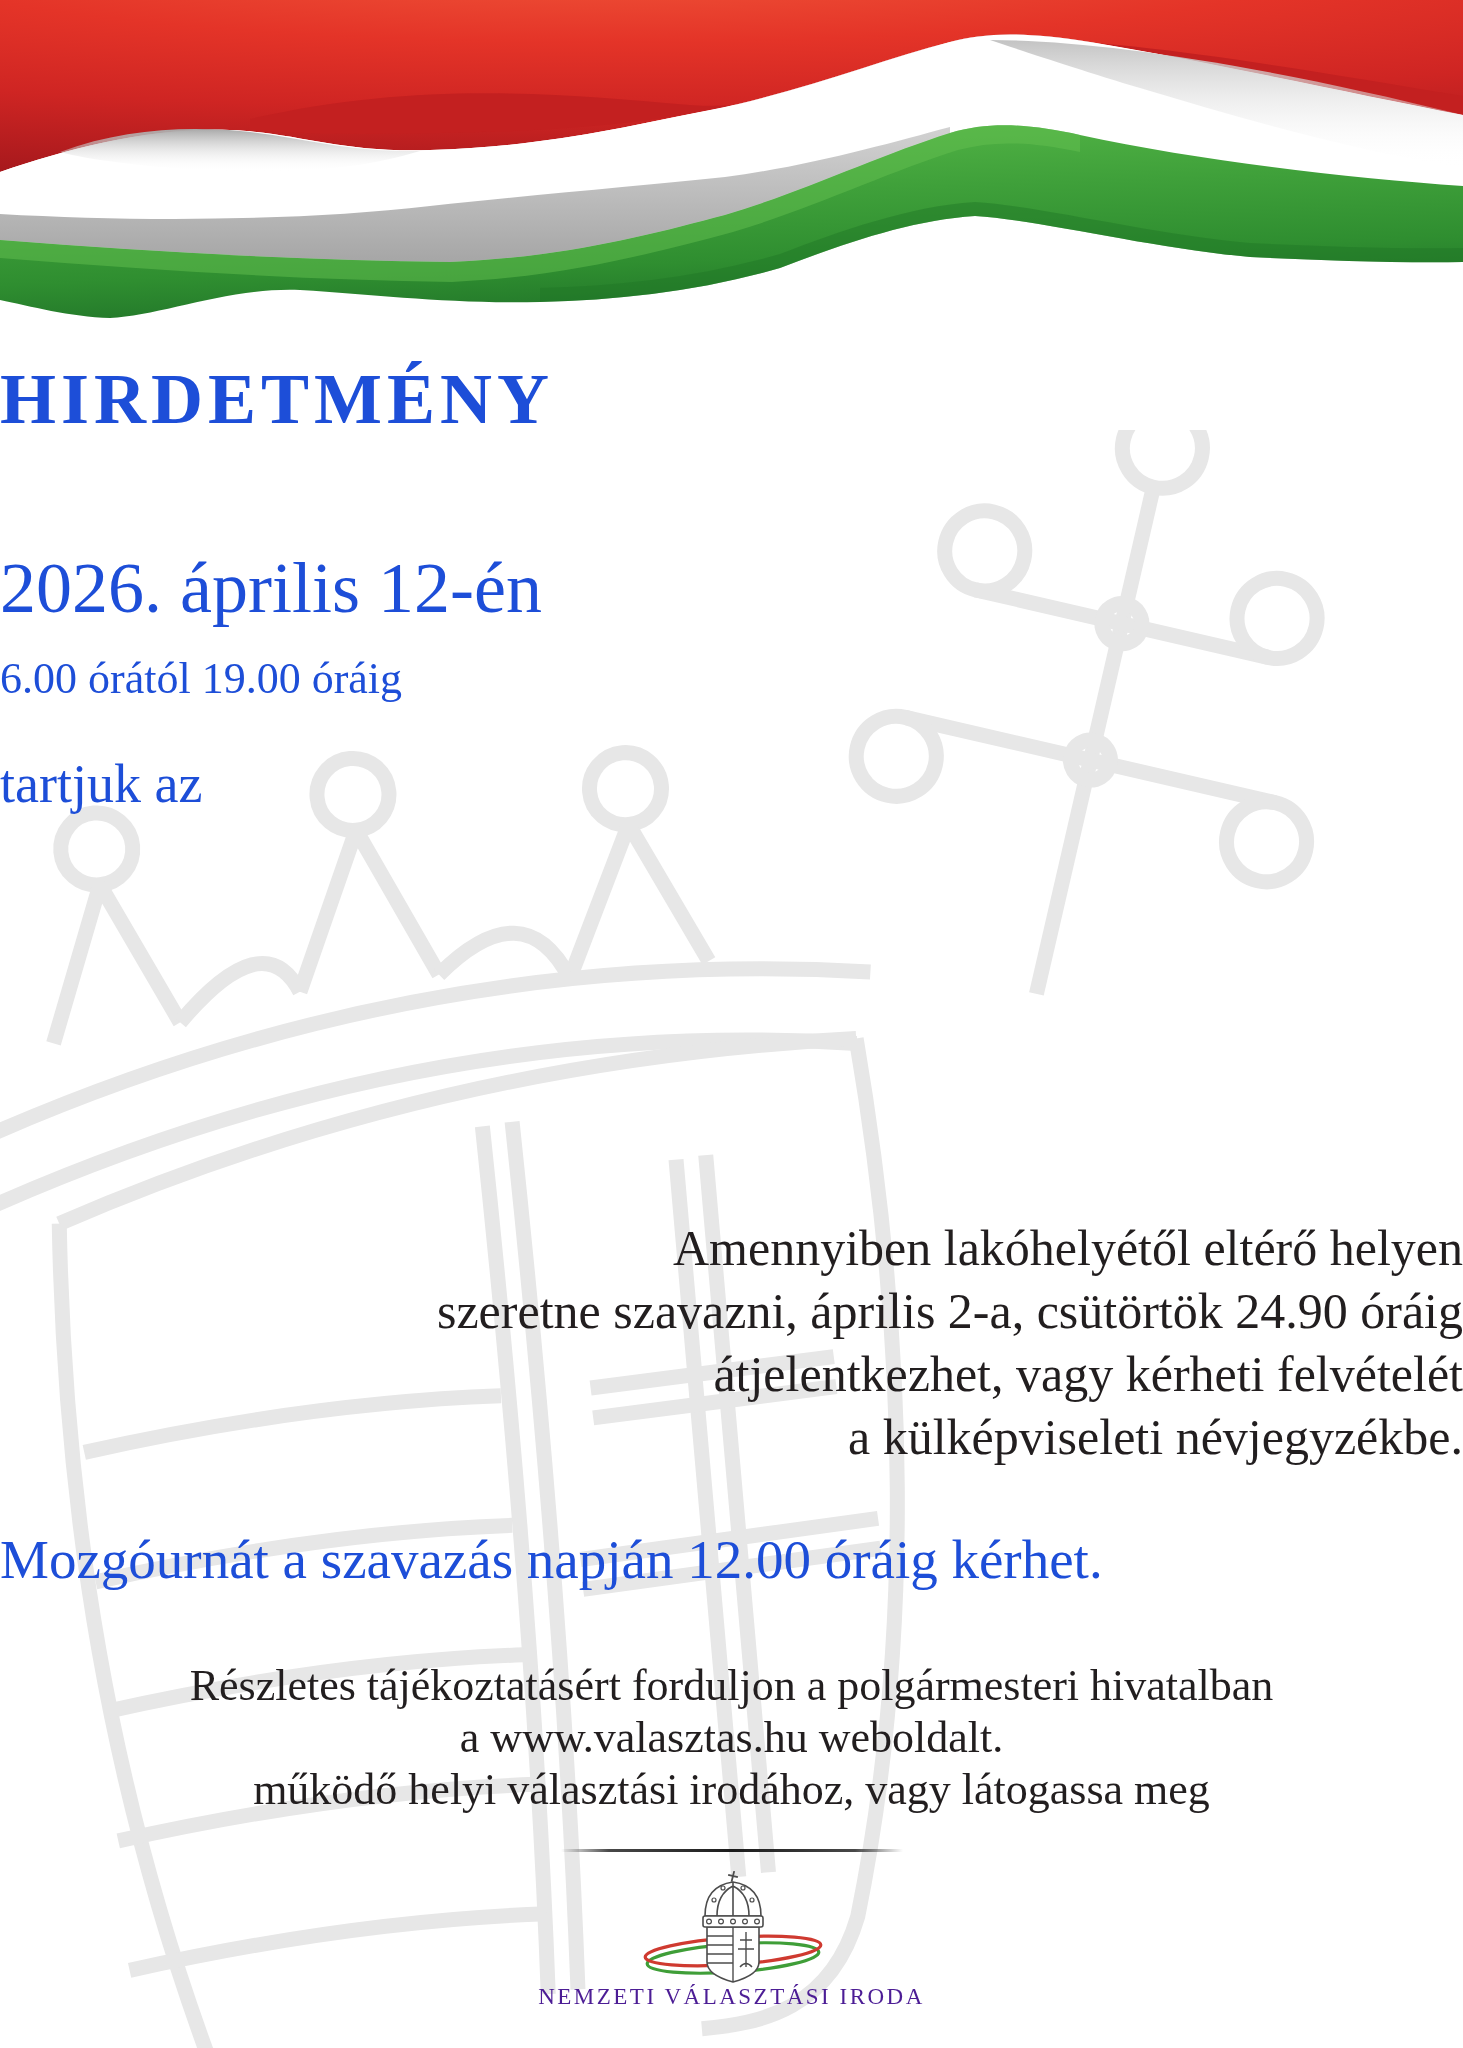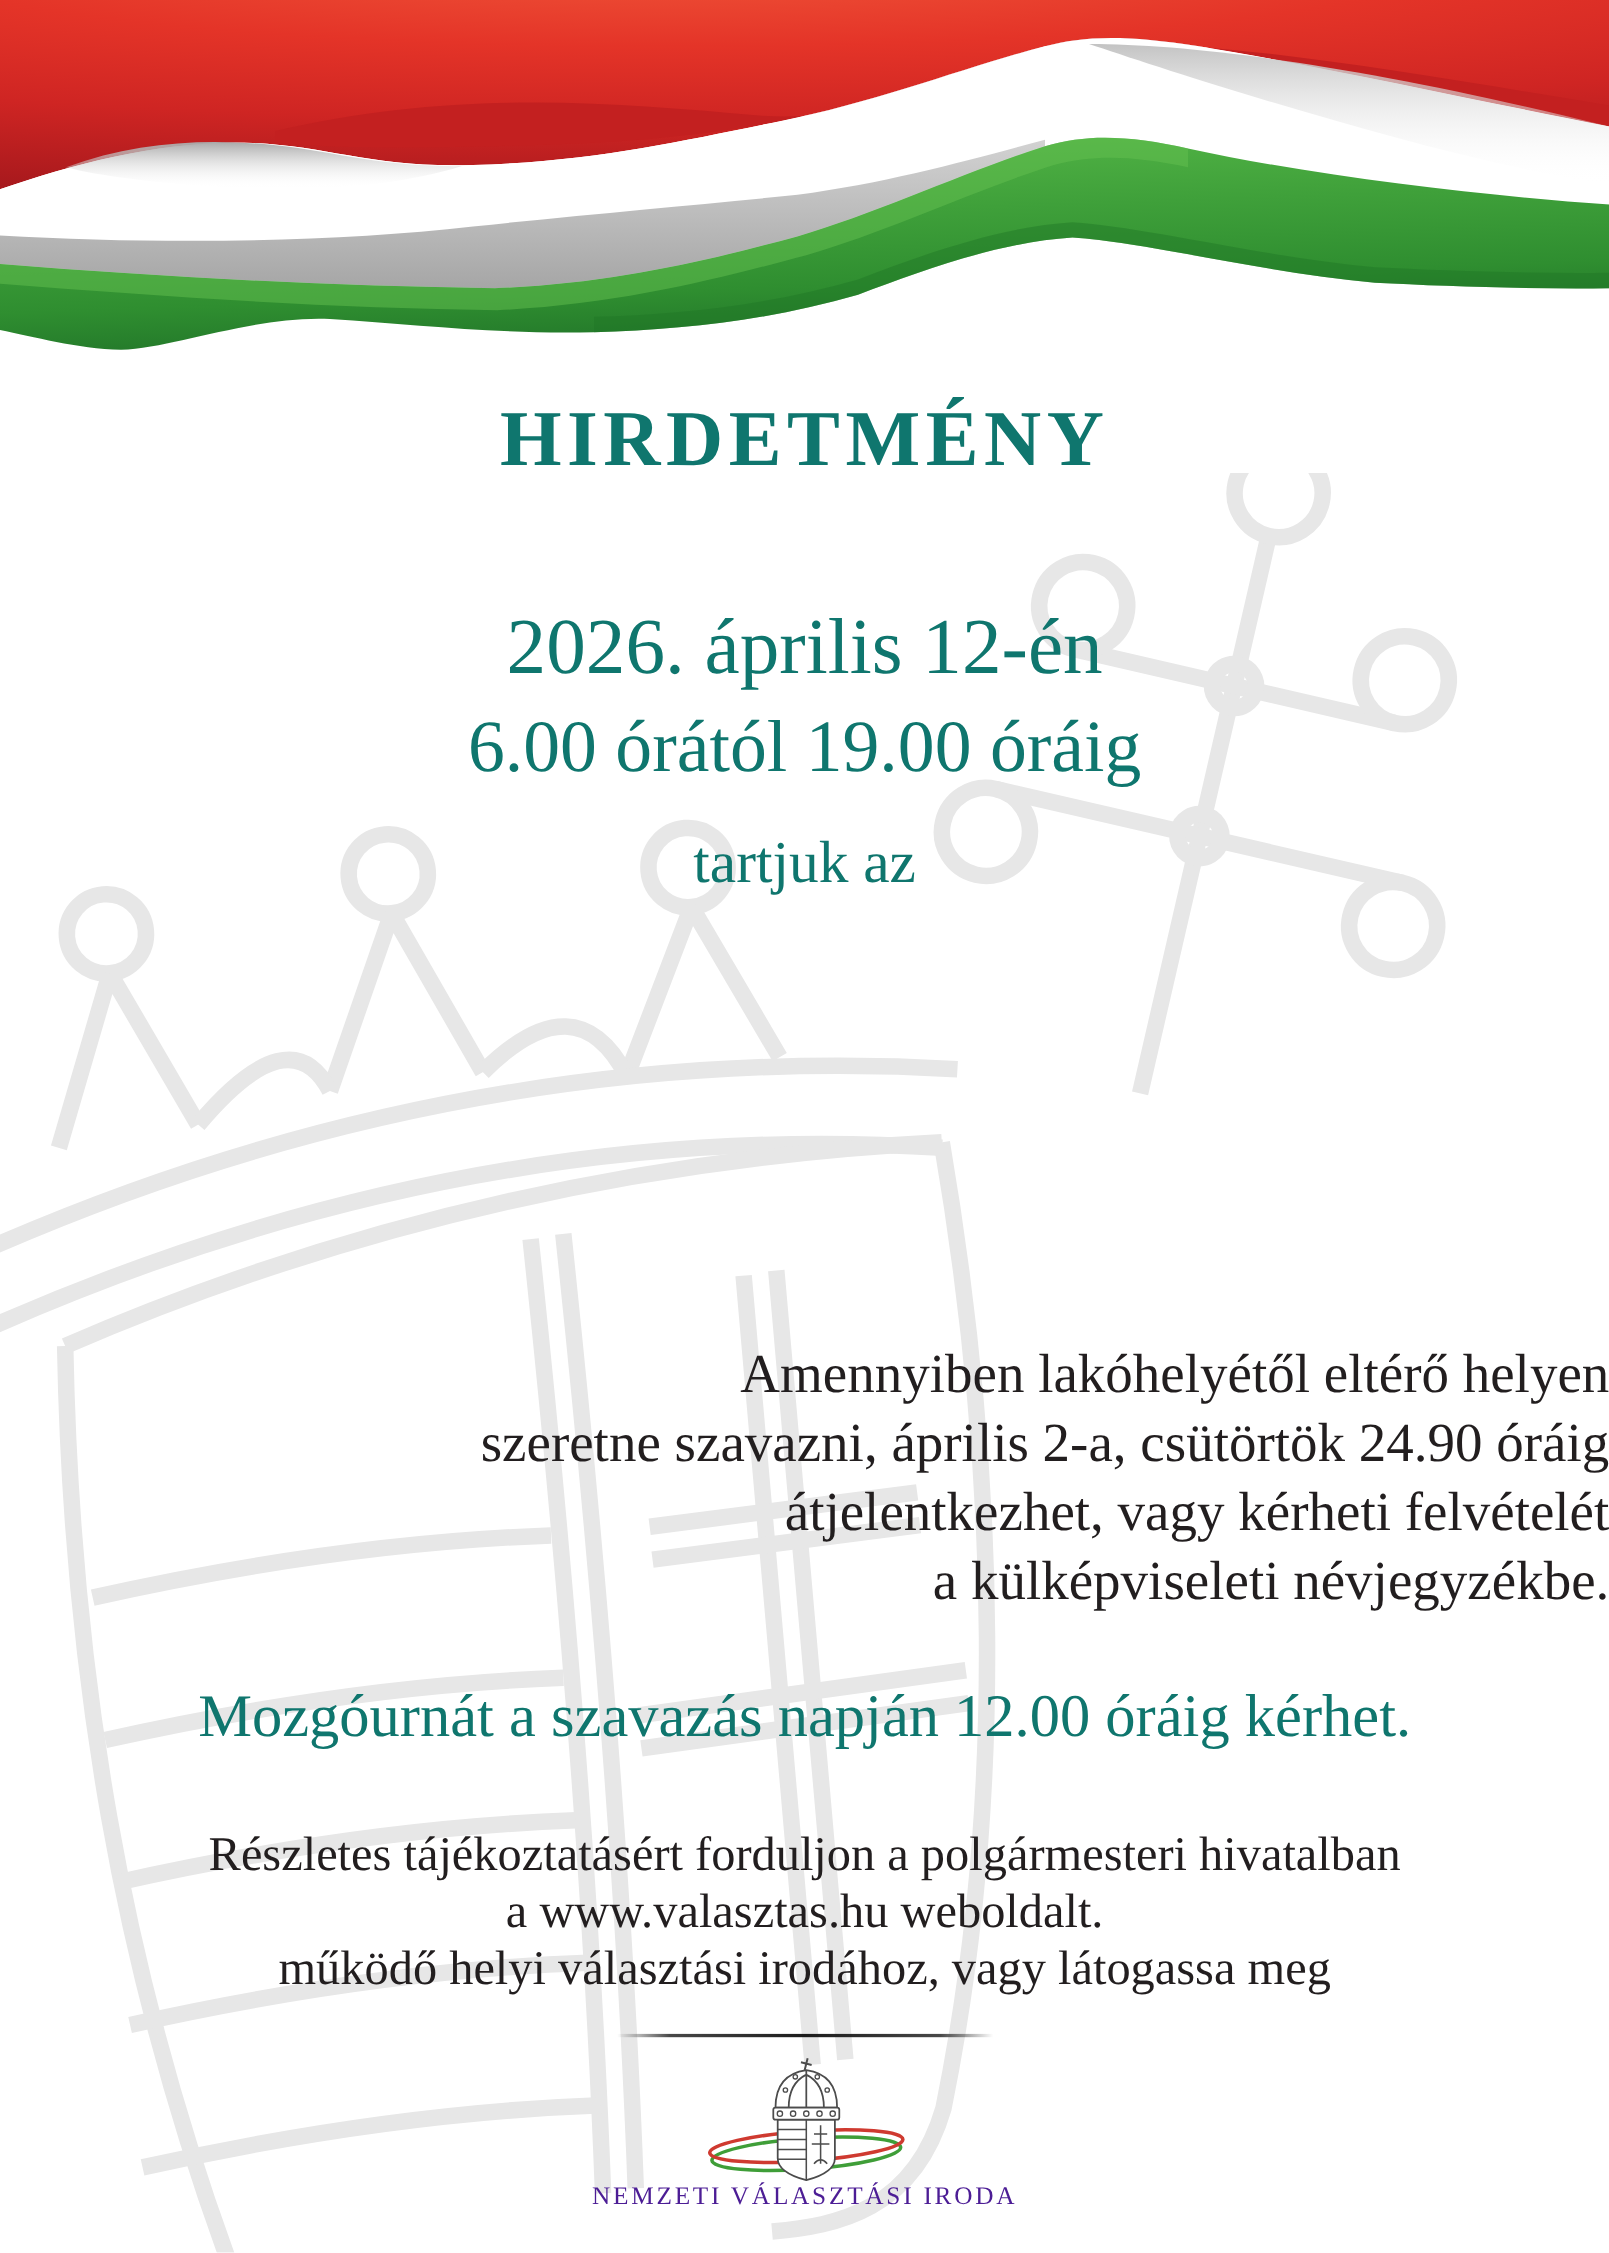--- a/index.html
+++ b/index.html
@@ -13,30 +13,30 @@
     width: 1463px; height: 2048px;
     overflow: hidden;
     background: #ffffff;
     color: #221e1f;
   }
   .flag-svg, .watermark-svg { position: absolute; left: 0; display: block; }
   .flag-svg { top: 0; z-index: 2; }
   .watermark-svg { top: 430px; z-index: 1; }
   .line {
     position: absolute; left: 0; width: 100%;
-    text-align: center; z-index: 3;
+    z-index: 3;
     white-space: nowrap;
-    color: #0f766e;
+    color: #1d4ed8;
   }
   .title-line {
     top: 352px; font-size: 72px; line-height: 94px;
     font-weight: bold; letter-spacing: 5px;
   }
   .date-main { top: 526px; font-size: 72px; line-height: 124px; }
-  .date-time { top: 641px; font-size: 67px; line-height: 76px; }
+  .date-time { top: 641px; font-size: 44px; line-height: 76px; }
   .lead-in   { top: 746px; font-size: 54px; line-height: 76px; }
   .heading-block {
     position: absolute; left: 0; width: 100%; top: 884px;
     text-align: center; z-index: 3;
     font-size: 96px; line-height: 112px; font-weight: bold;
     letter-spacing: 2px; white-space: nowrap;
   }
   .para-1 {
     position: absolute; left: 0; width: 100%; top: 1217px;
     text-align: right; z-index: 3;

